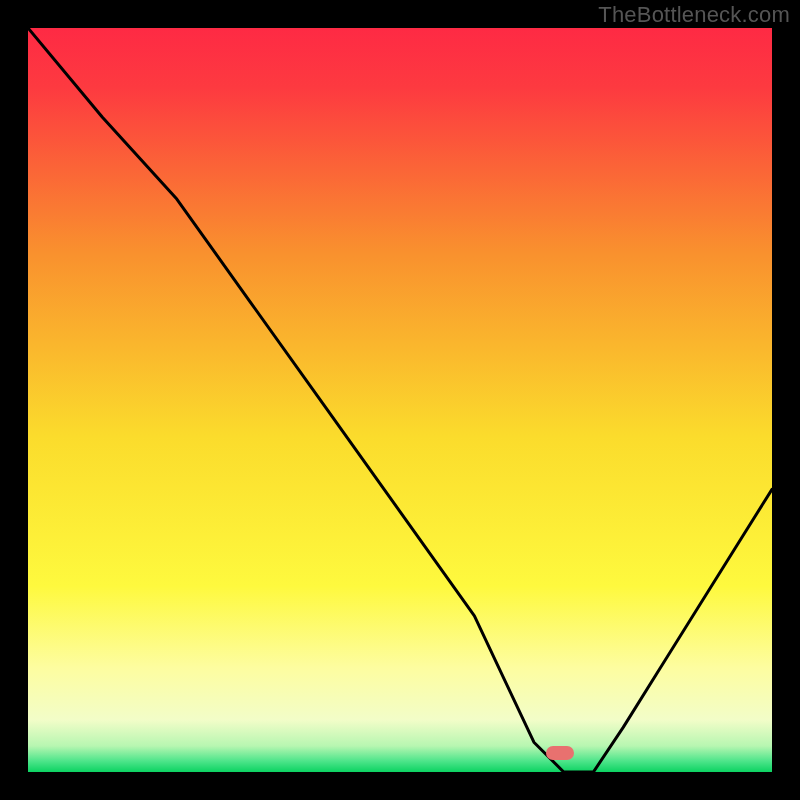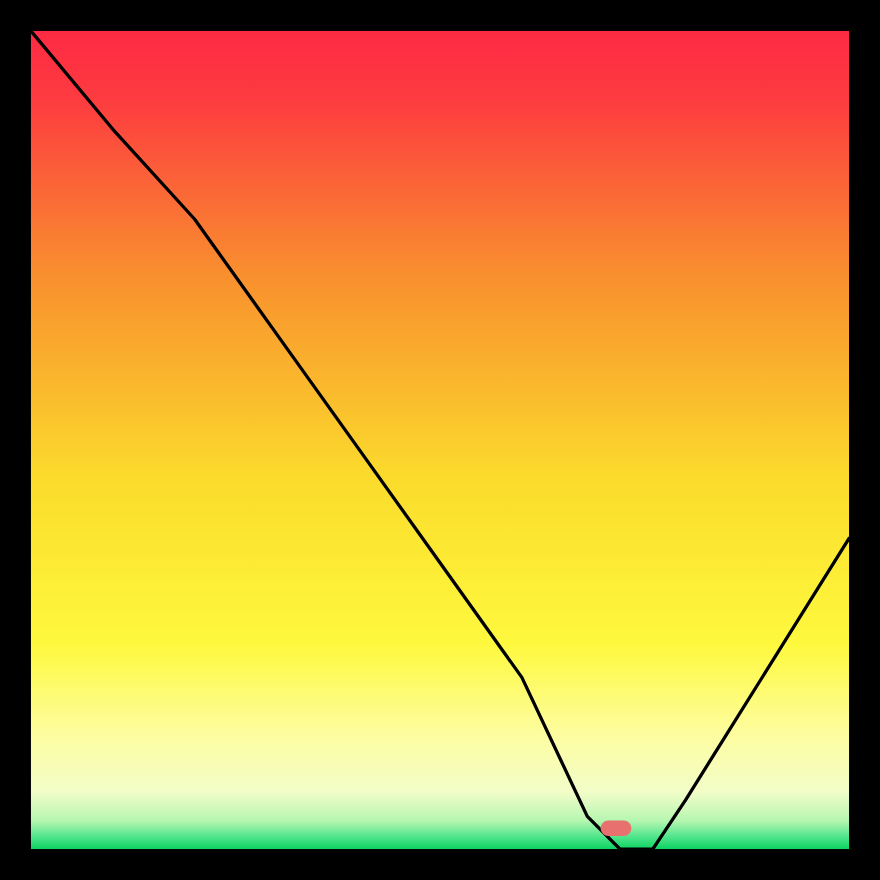--- a/index.html
+++ b/index.html
@@ -47,20 +47,21 @@
     border-radius: 7px;
     background: #e8716f;
     z-index: 15;
   }
 </style>
 </head>
 <body>
 
 <div class="frame">
 
+  <div class="watermark">TheBottleneck.com</div>
 
   <div class="plot-outer">
     <svg class="plot" viewBox="0 0 744 744" preserveAspectRatio="none">
       <defs>
         <linearGradient id="bg" x1="0" y1="0" x2="0" y2="1">
           <stop offset="0" stop-color="#fe2a44"></stop>
           <stop offset="0.08" stop-color="#fd3a40"></stop>
           <stop offset="0.30" stop-color="#f9902e"></stop>
           <stop offset="0.55" stop-color="#fbdc2c"></stop>
           <stop offset="0.75" stop-color="#fef93e"></stop>

